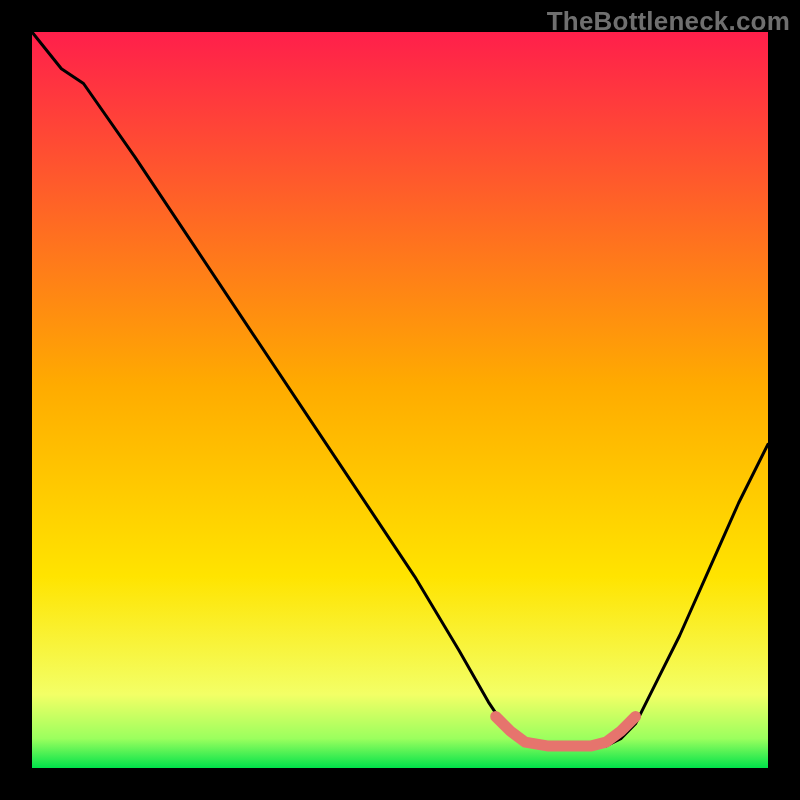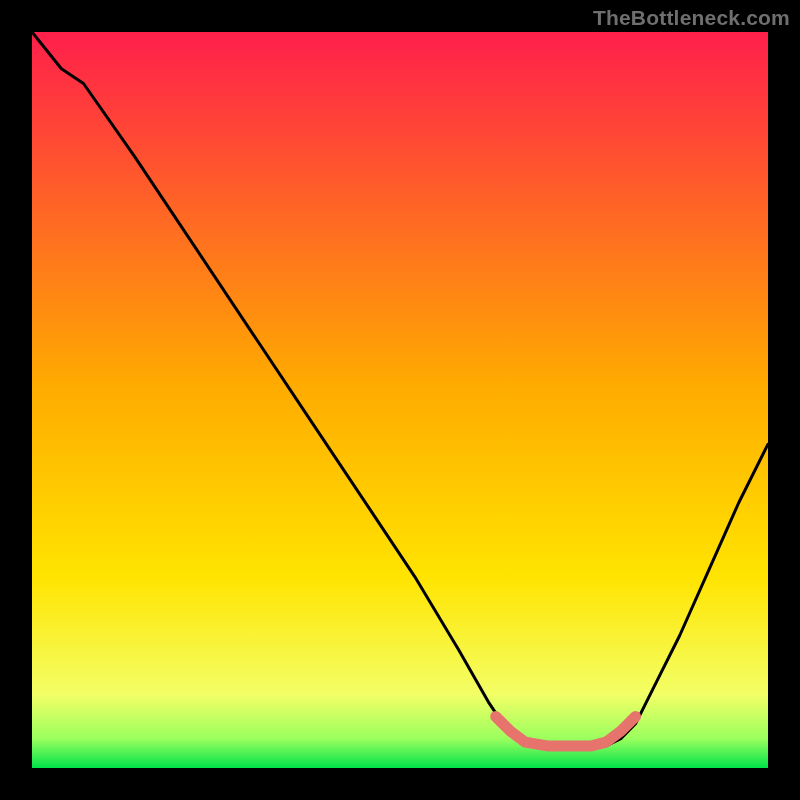--- a/index.html
+++ b/index.html
@@ -24,21 +24,21 @@
     left: 0;
     top: 0;
     width: 736px;
     height: 736px;
   }
   .watermark {
     position: absolute;
     top: 6px;
     right: 10px;
     color: #6f6f6f;
-    font-size: 21px;
+    font-size: 26px;
     font-weight: 600;
     letter-spacing: 0.2px;
     user-select: none;
   }
 </style>
 </head>
 <body>
 
 <div class="frame">
   <svg class="plot" viewBox="0 0 736 736" preserveAspectRatio="none">

